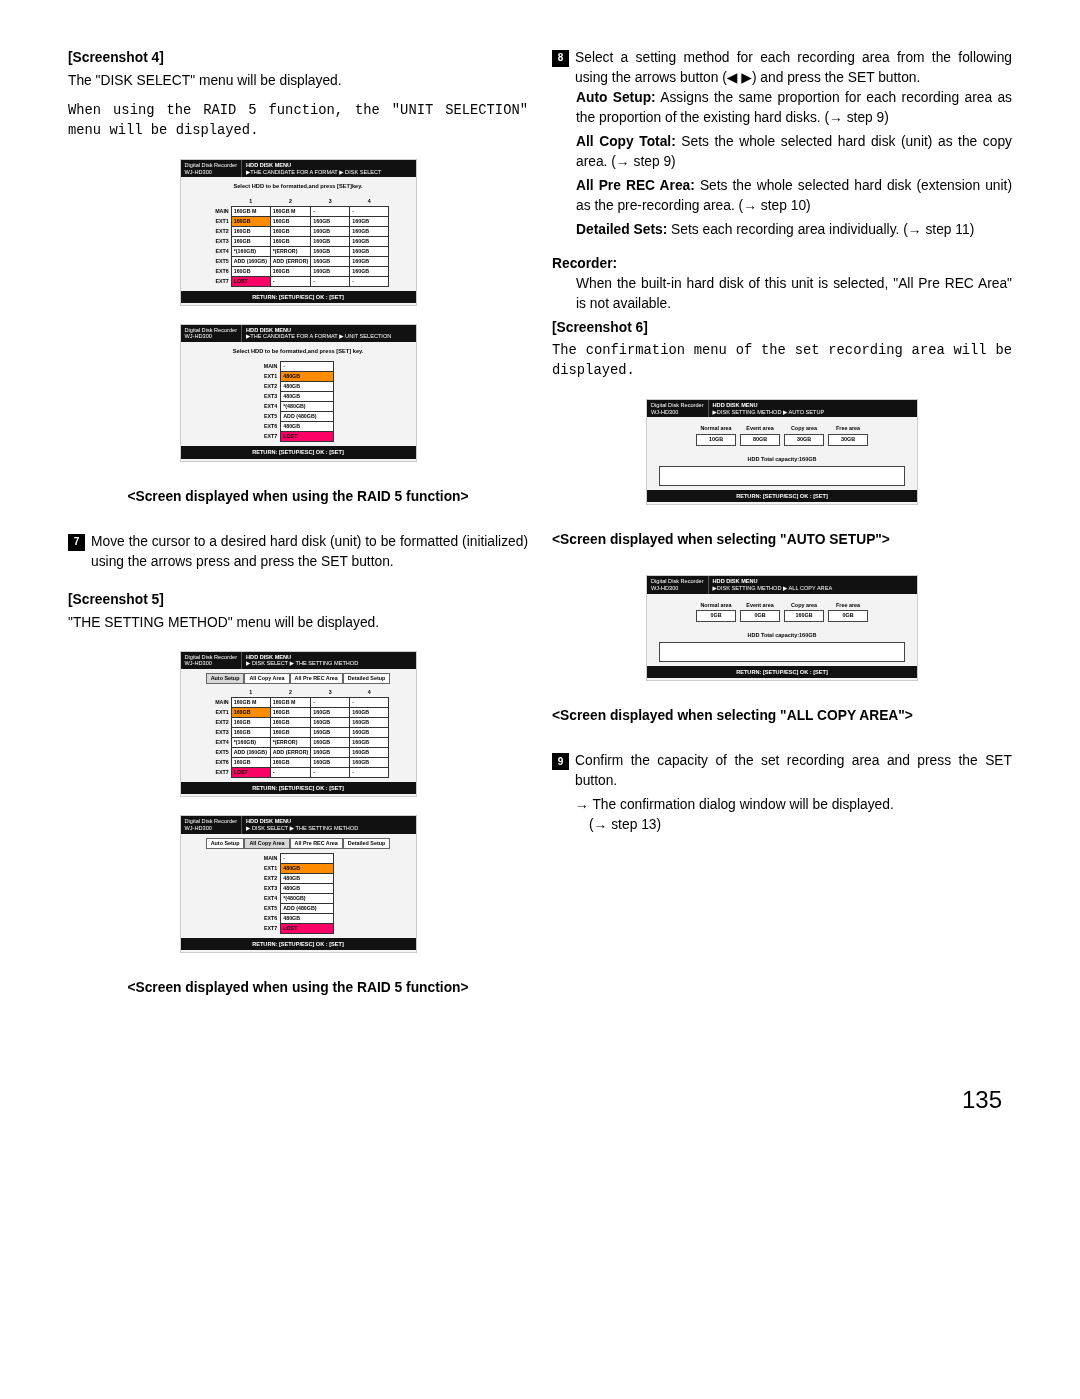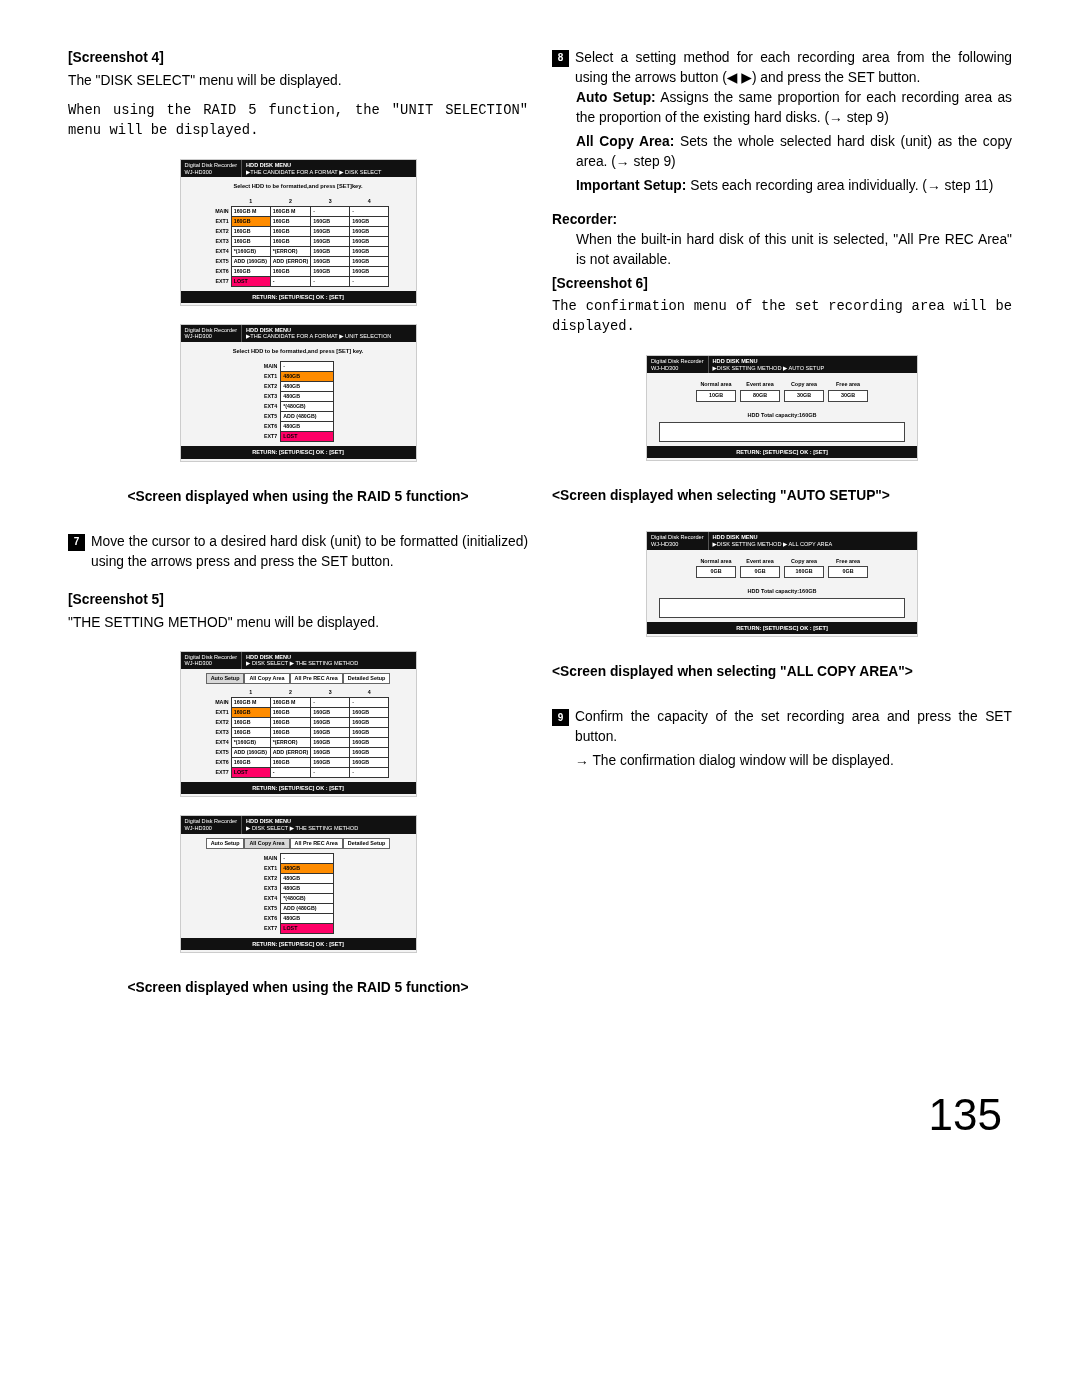--- a/index.html
+++ b/index.html
@@ -193,21 +193,21 @@
     margin-top: 6px;
   }
   .bigbox {
     border: 1px solid #444;
     background: #fff;
     height: 18px;
     margin: 2px 12px 0;
   }
   .pagenum {
     text-align: right;
-    font-size: 44px;
+    font-size: 24px;
     font-family: "Arial", sans-serif;
     margin-top: 60px;
     padding-right: 10px;
   }
   .important-label { font-weight: bold; margin-top: 14px; }
   .important-body { padding-left: 24px; text-align: justify; }
   .substep { margin-top: 4px; }
 </style>
 </head>
 <body>
@@ -516,22 +516,23 @@
     <div class="caption">&lt;Screen displayed when using the RAID 5 function&gt;</div>
   </div>
 
   <div class="col">
     <div class="stepline" style="margin-top:0">
       <span class="stepnum">8</span>
       <span class="stepbody">Select a setting method for each recording area from the following using the arrows button (◀ ▶) and press the SET button.</span>
     </div>
     <div class="deflist">
       <div class="defitem"><span class="defterm">Auto Setup:</span><span> Assigns the same proportion for each recording area as the proportion of the existing hard disks. (→ step 9)</span></div>
-      <div class="defitem"><span class="defterm">All Copy Area:</span><span> Sets the whole selected hard disk (unit) as the copy area. (→ step 9)</span></div>
-      <div class="defitem"><span class="defterm">Important Setup:</span><span> Sets each recording area individually. (→ step 11)</span></div>
+      <div class="defitem"><span class="defterm">All Copy Total:</span><span> Sets the whole selected hard disk (unit) as the copy area. (→ step 9)</span></div>
+      <div class="defitem"><span class="defterm">All Pre REC Area:</span><span> Sets the whole selected hard disk (extension unit) as the pre-recording area. (→ step 10)</span></div>
+      <div class="defitem"><span class="defterm">Detailed Sets:</span><span> Sets each recording area individually. (→ step 11)</span></div>
     </div>
 
     <div class="important-label">Recorder:</div>
     <div class="important-body">When the built-in hard disk of this unit is selected, "All Pre REC Area" is not available.</div>
 
     <div class="heading" style="margin-top:4px">[Screenshot 6]</div>
     <div class="para-justify">The confirmation menu of the set recording area will be displayed.</div>
 
     <div class="screen-wrap">
       <div class="screen-panel wide-panel">
@@ -607,18 +608,19 @@
       </div>
     </div>
 
     <div class="caption" style="text-align:left">&lt;Screen displayed when selecting "ALL COPY AREA"&gt;</div>
 
     <div class="stepline">
       <span class="stepnum">9</span>
       <span class="stepbody">
         <span>Confirm the capacity of the set recording area and press the SET button.</span>
         <div class="substep">→ The confirmation dialog window will be displayed.</div>
+        <div style="padding-left:14px">(→ step 13)</div>
       </span>
     </div>
   </div>
 </div>
 
 <div class="pagenum">135</div>
 
 </body></html>

